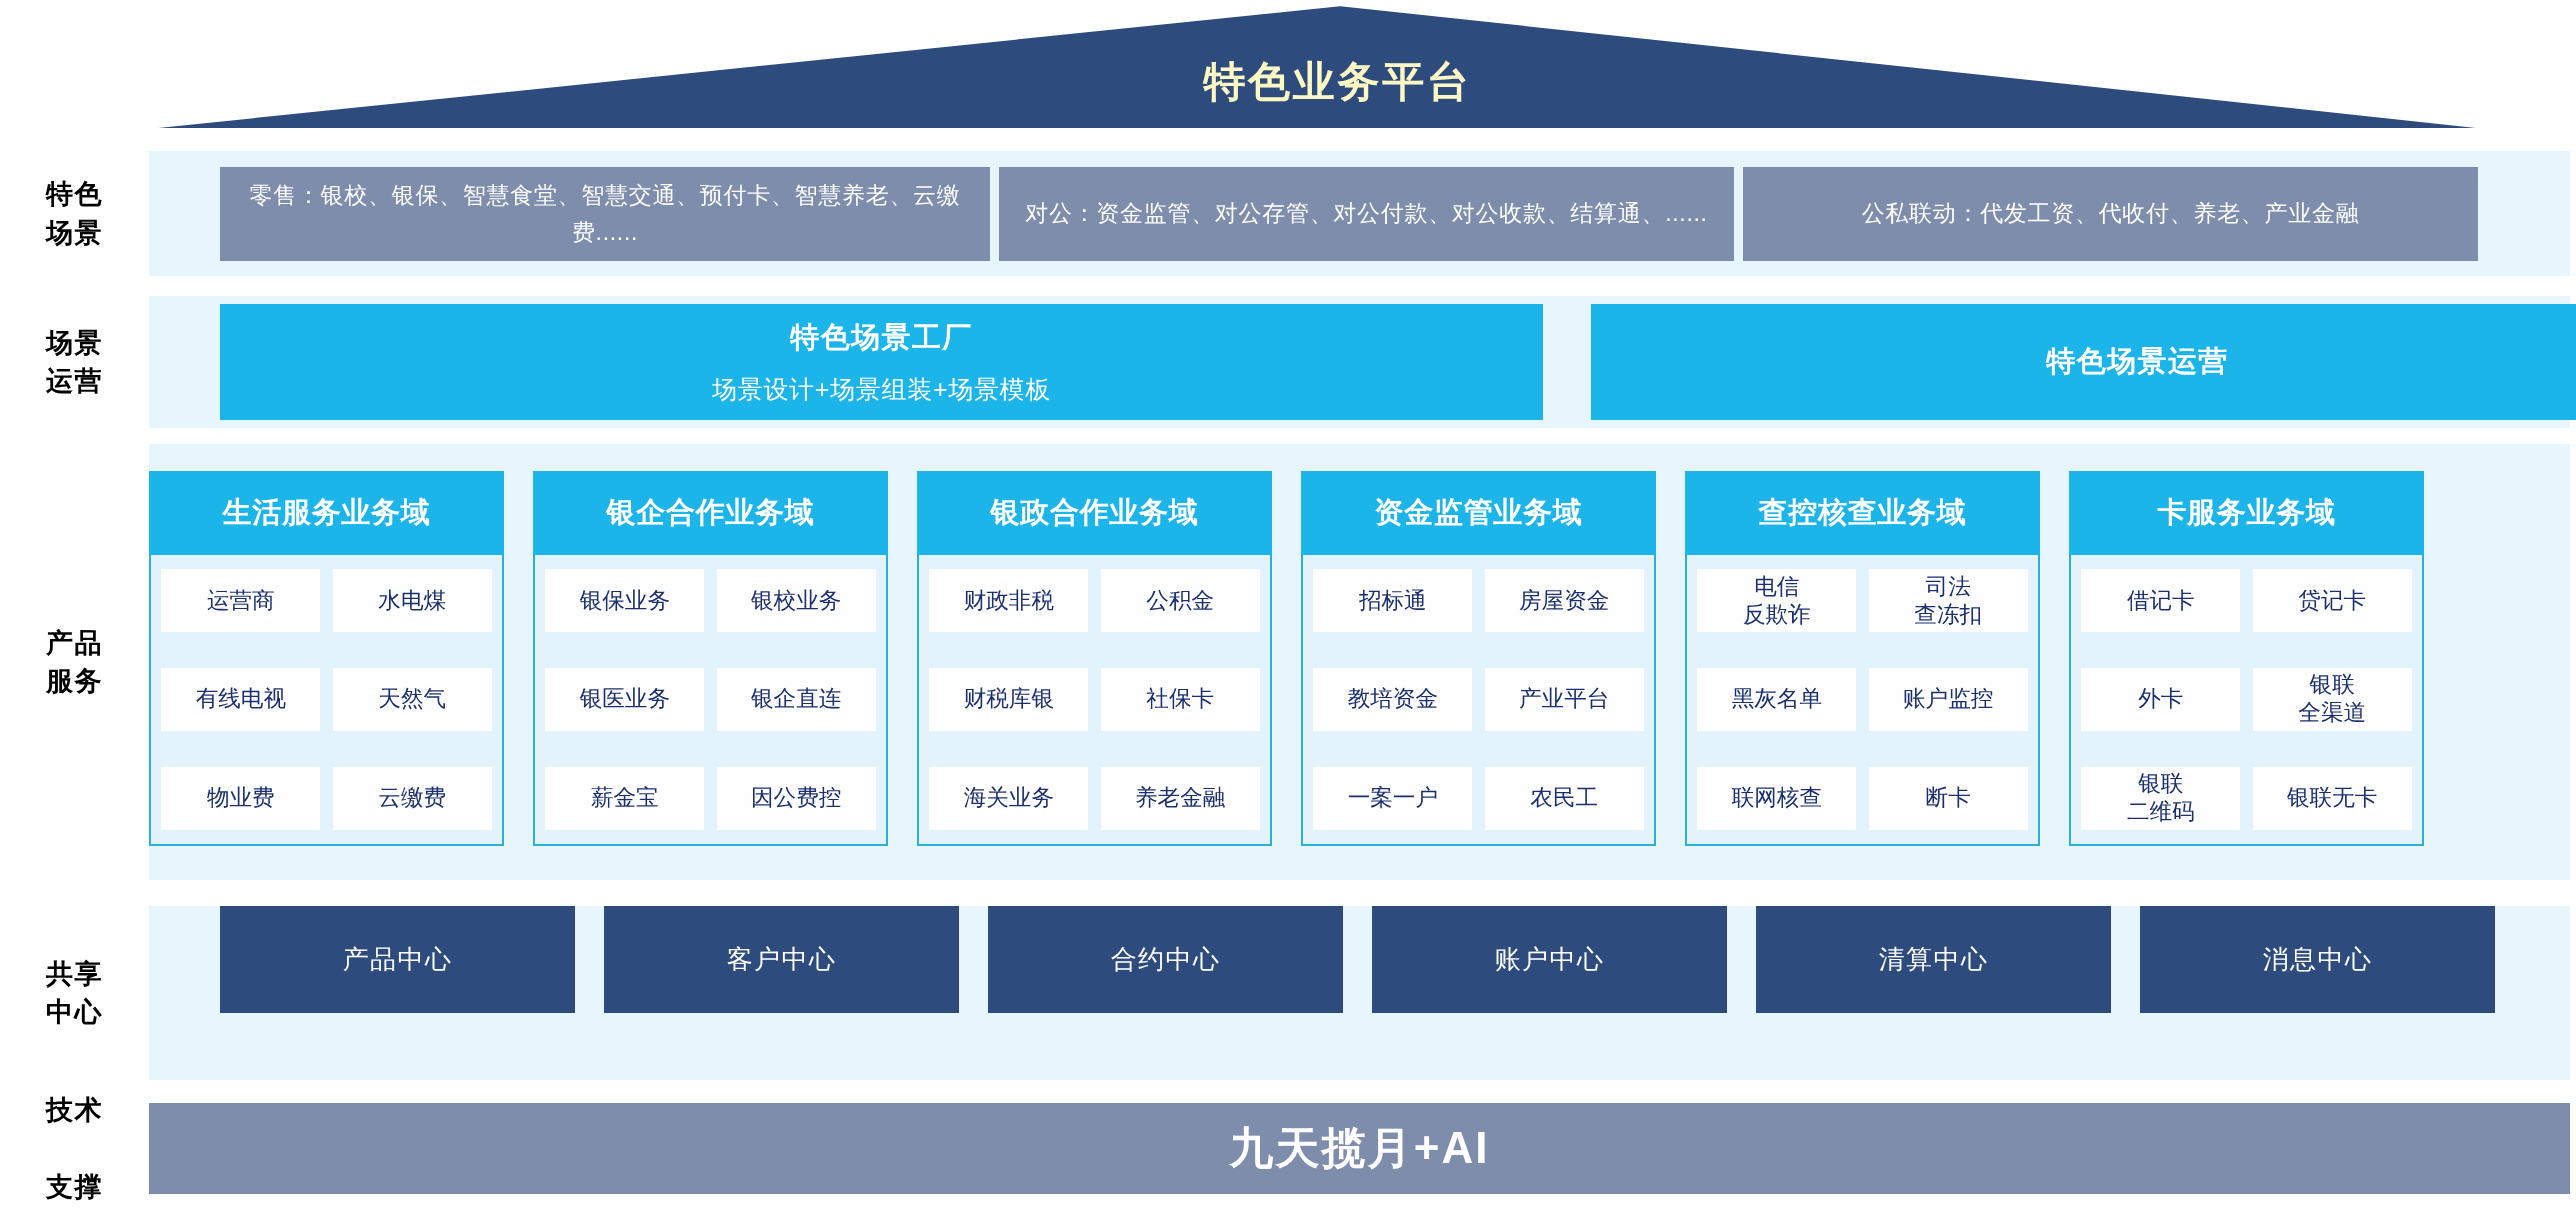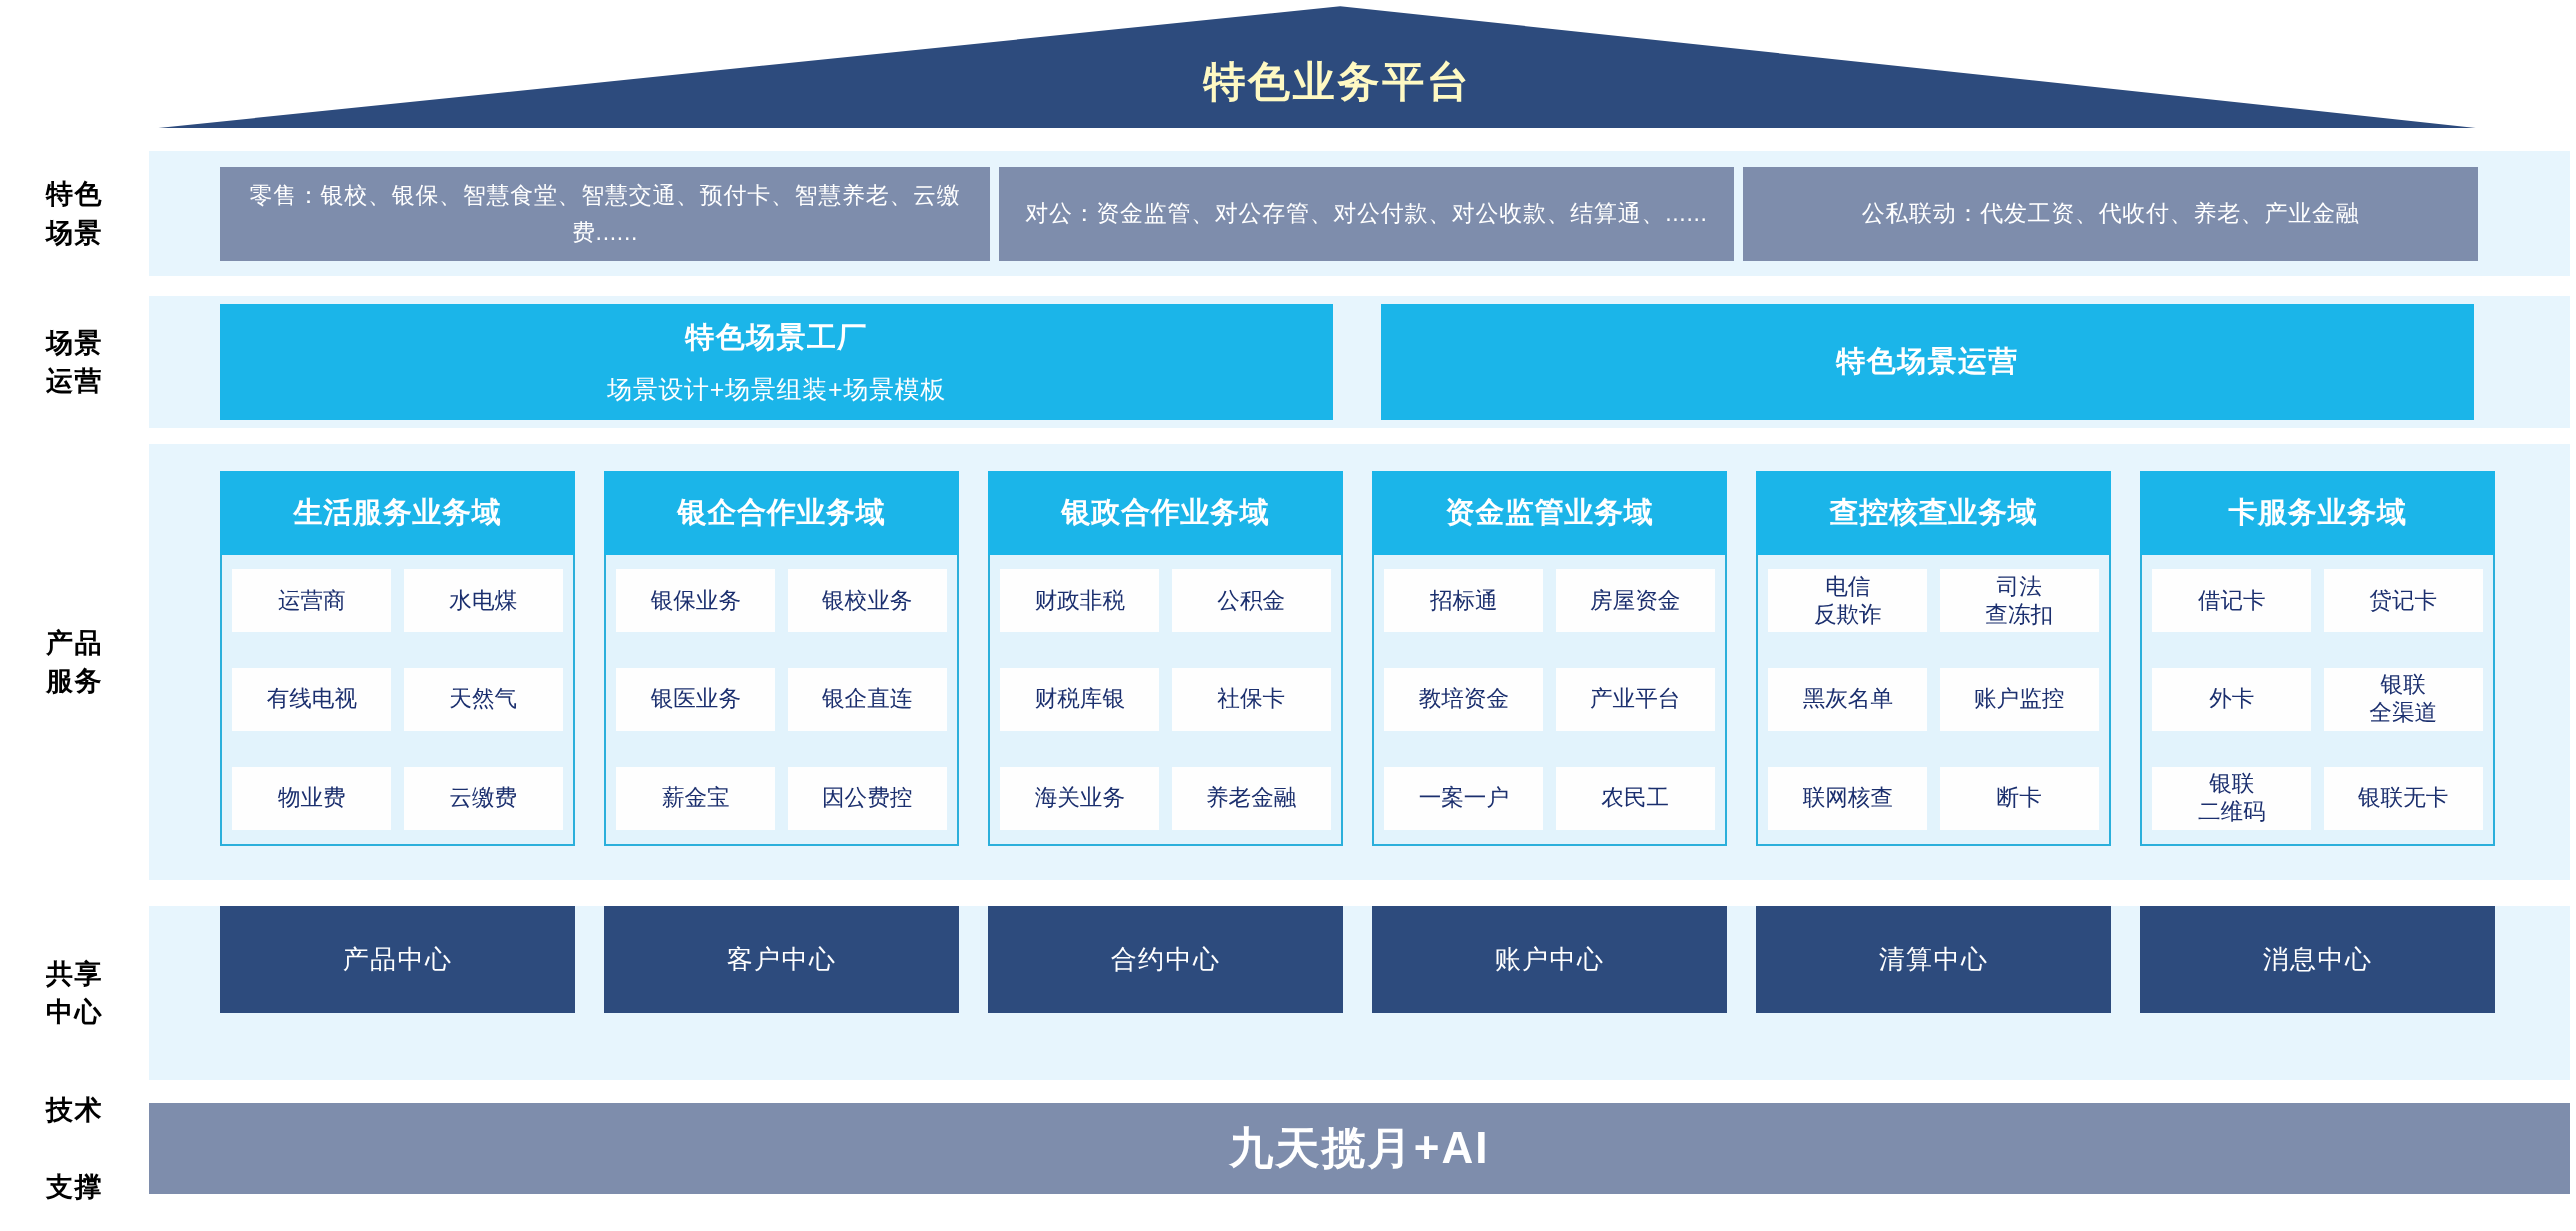--- a/index.html
+++ b/index.html
@@ -36,27 +36,27 @@
   .scenario-box.b1{width:770px;}
   .scenario-box.b2{width:735px;}
   .scenario-box.b3{width:735px;}
 
   .band2{top:296px;height:132px;display:flex;align-items:center;}
   .band2-inner{display:flex;gap:48px;padding-left:71px;}
   .op-box{
     background:#1bb5e9;color:#ffffff;height:116px;box-sizing:border-box;
     display:flex;flex-direction:column;align-items:center;justify-content:center;text-align:center;
   }
-  .op-box.b1{width:1113px;}
+  .op-box.b1{width:1323px;}
   .op-box.b2{width:1093px;}
   .op-title{font-size:29px;font-weight:bold;letter-spacing:1.4px;}
   .op-sub{font-size:25px;margin-top:15px;letter-spacing:0.7px;}
 
   .band3{top:444px;height:436px;}
-  .band3-inner{display:flex;gap:29px;padding-left:71px;padding-top:27px;}
+  .band3-inner{display:flex;gap:29px;padding-top:27px;}
   .domain-col{width:355px;height:375px;display:flex;flex-direction:column;box-sizing:border-box;}
   .domain-header{
     height:84px;background:#1bb5e9;color:#ffffff;flex:0 0 auto;
     display:flex;align-items:center;justify-content:center;
     font-size:29px;font-weight:bold;letter-spacing:0.7px;
   }
   .domain-body{
     flex:1 1 auto;border:2.1px solid #2bafdb;border-top:none;background:#e2f3fc;
     display:grid;grid-template-columns:1fr 1fr;grid-template-rows:1fr 1fr 1fr;
     column-gap:12.3px;row-gap:34px;padding:13.7px 10.3px;box-sizing:border-box;

